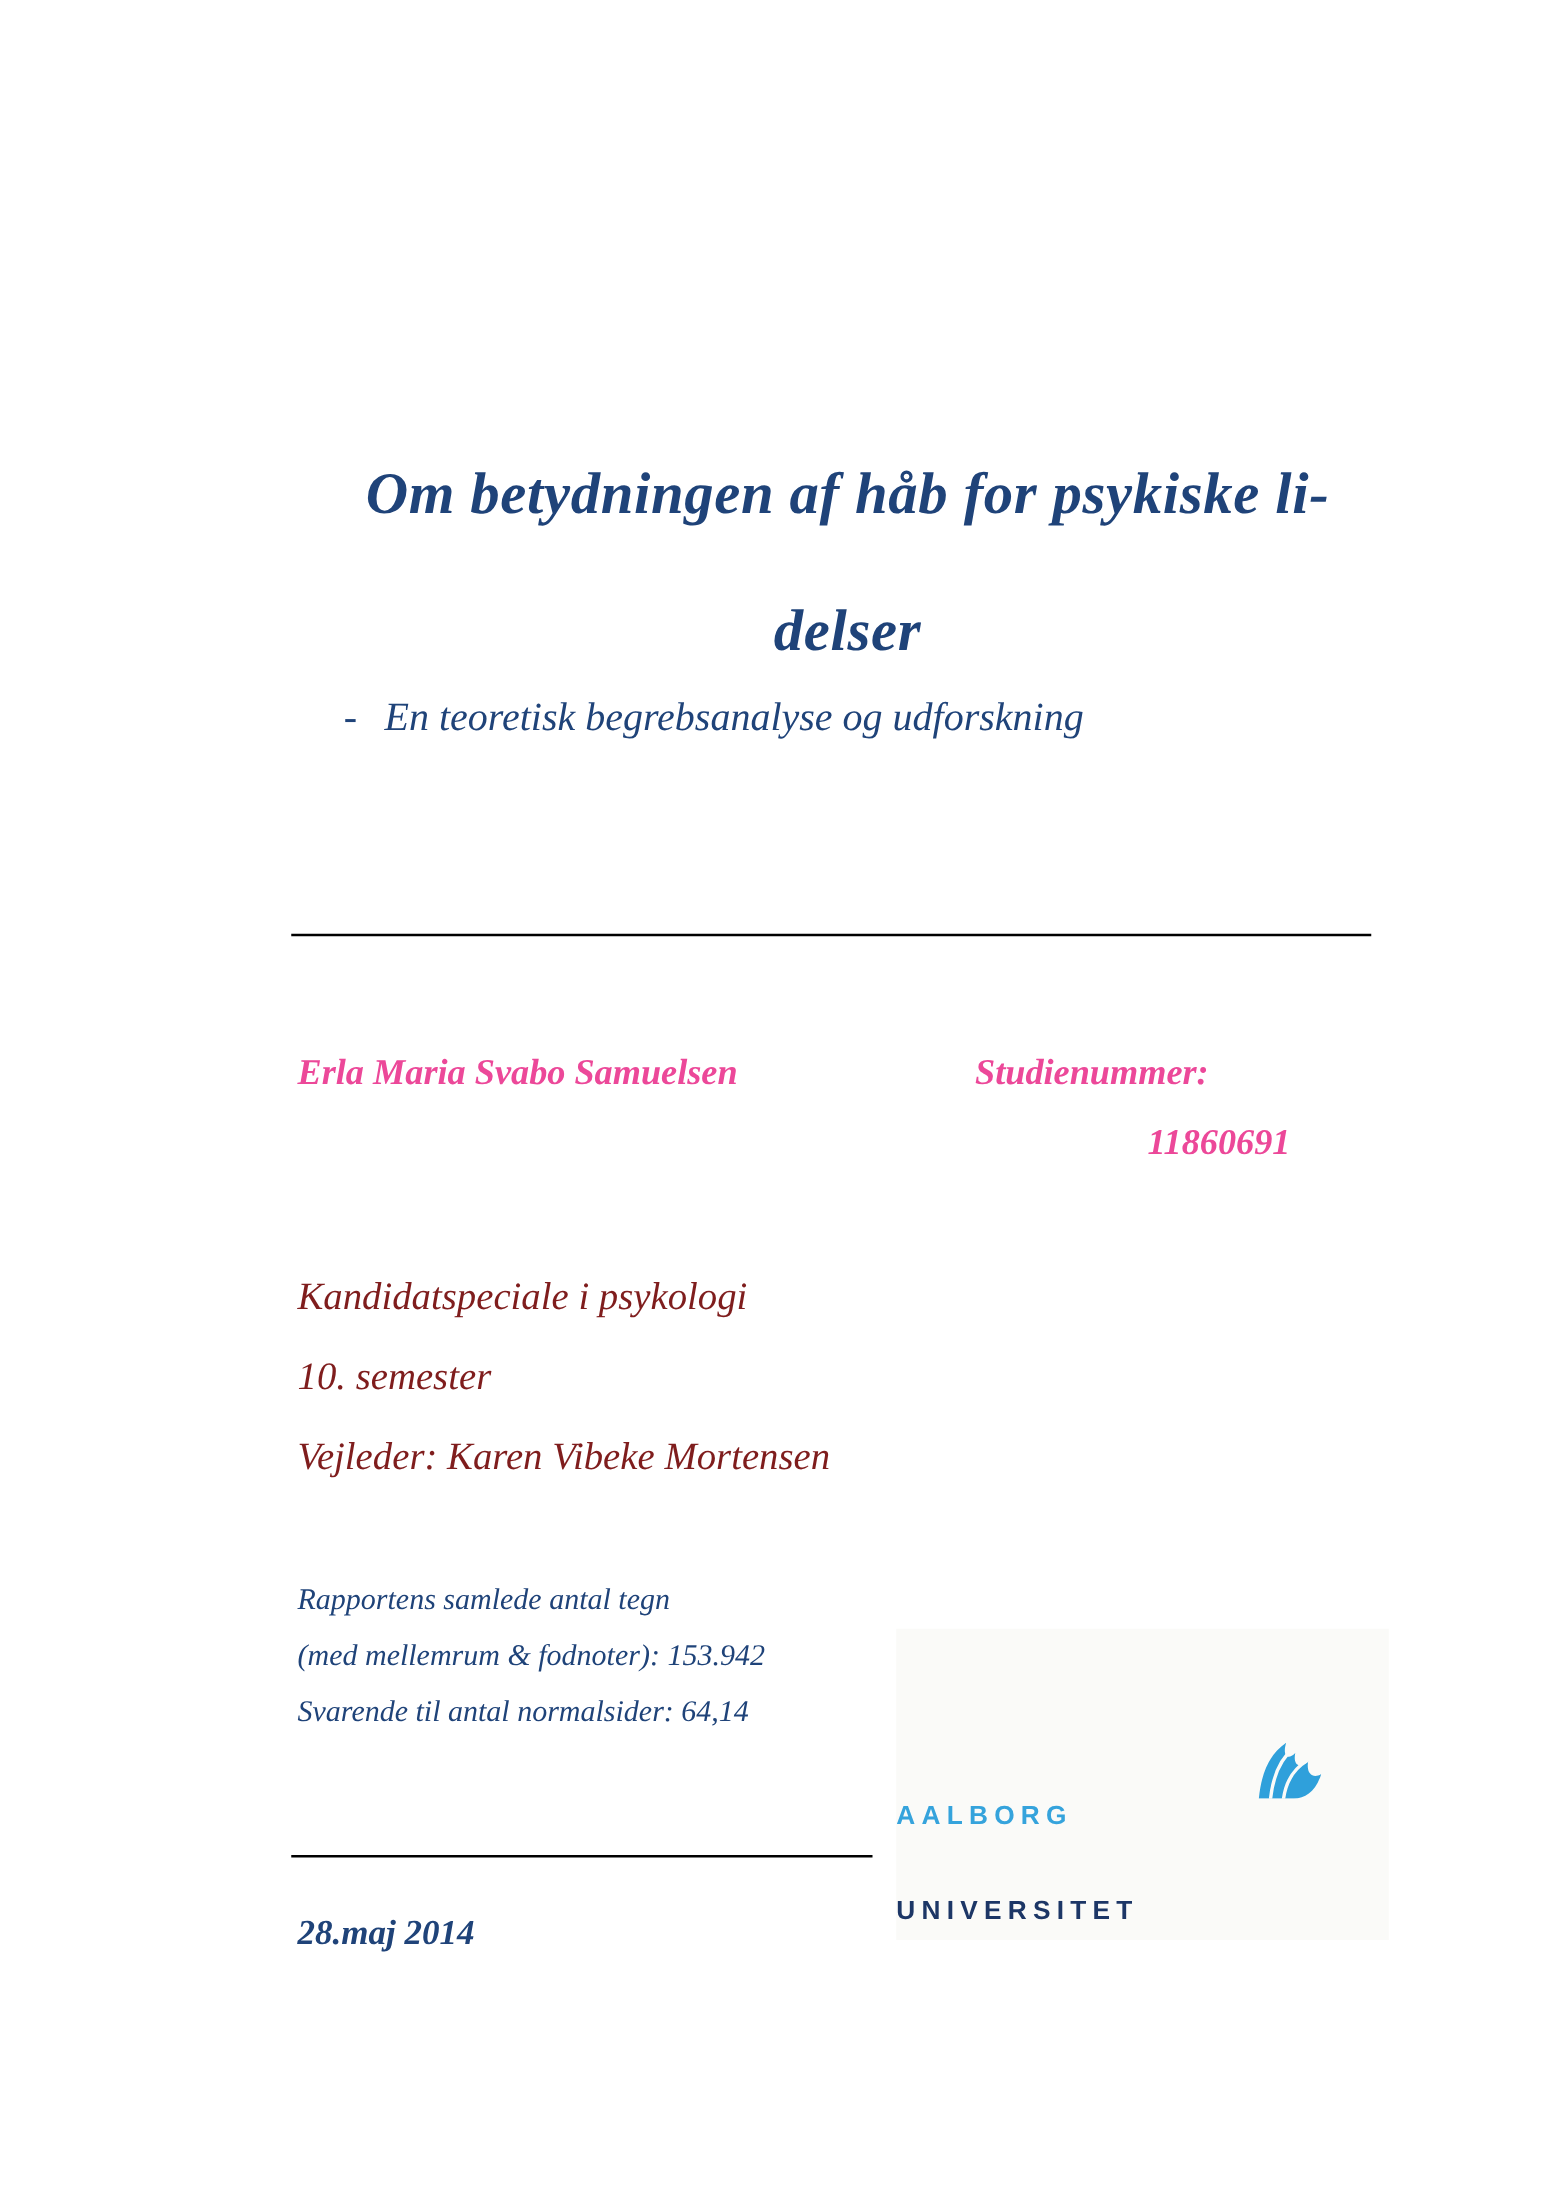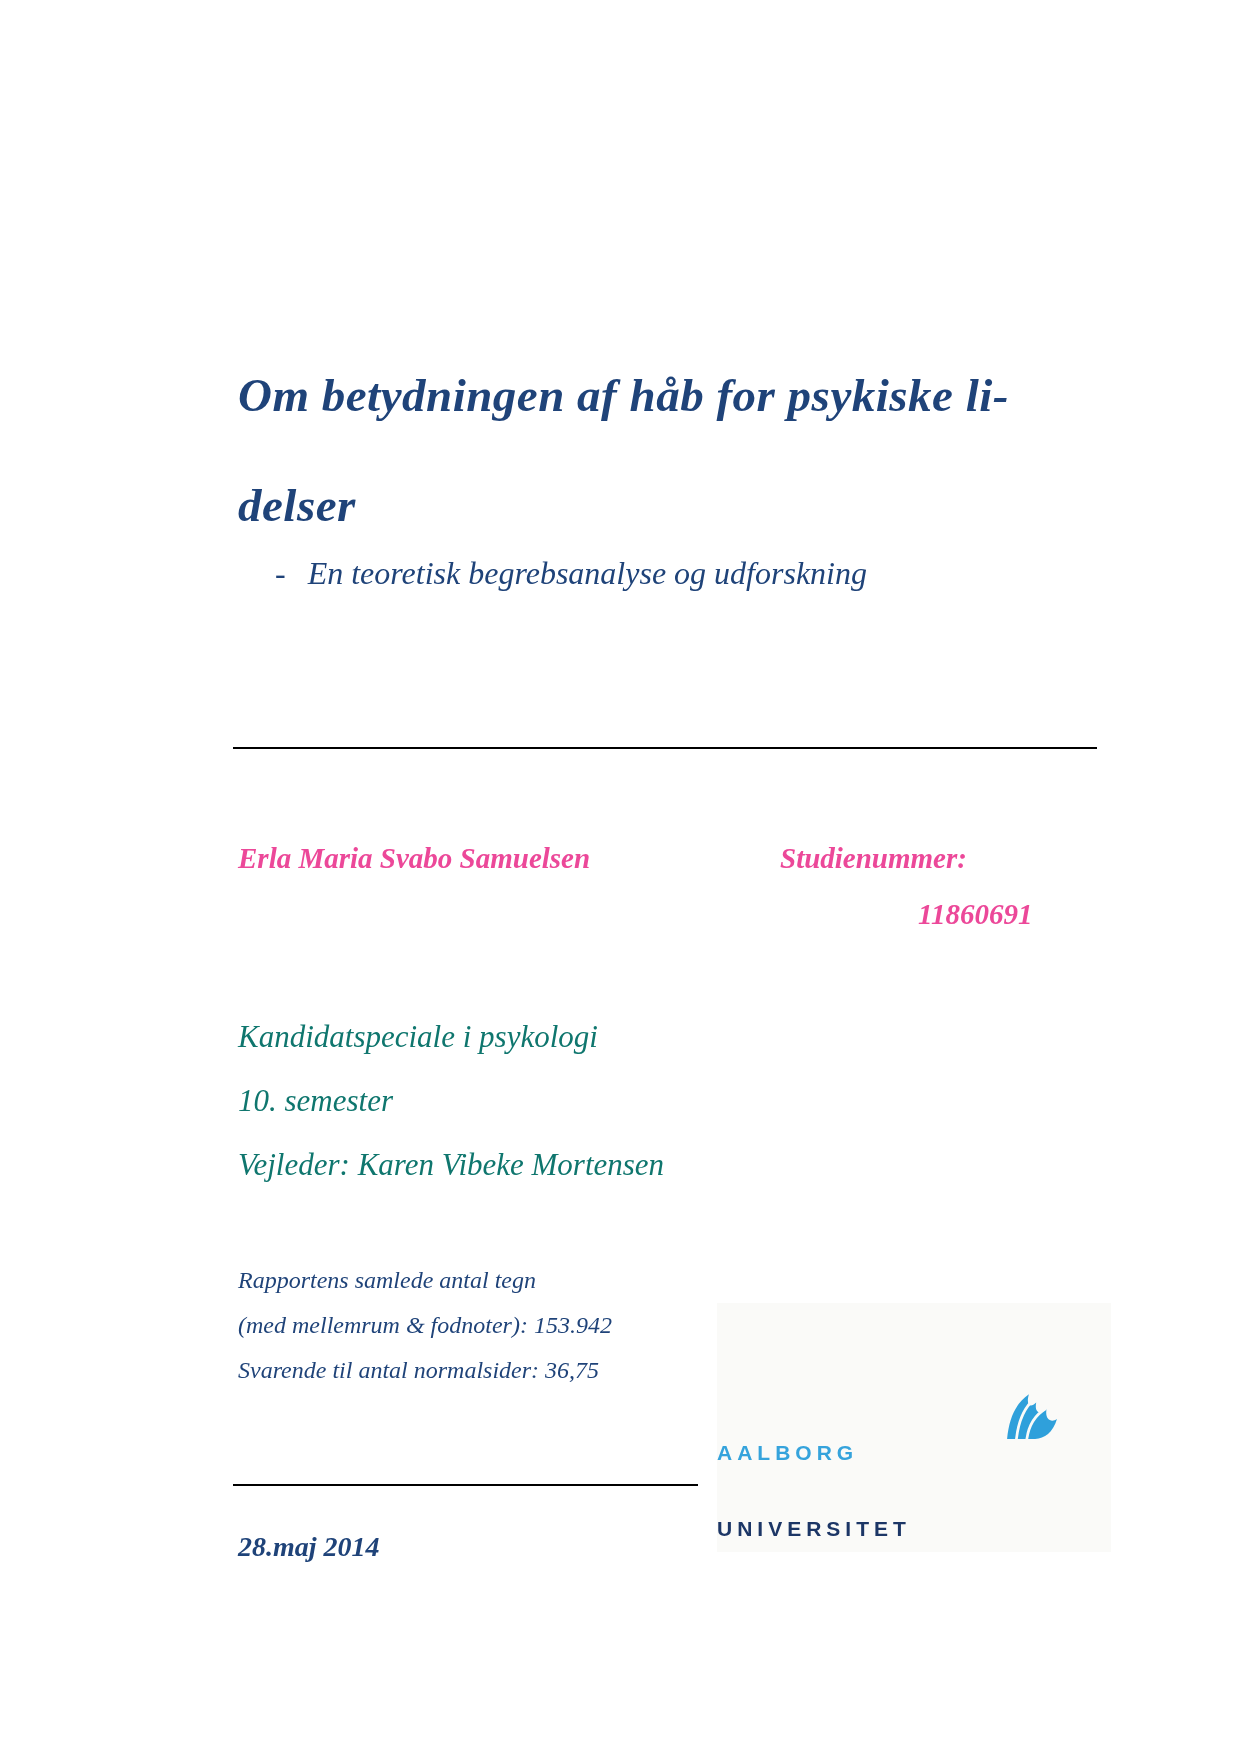--- a/index.html
+++ b/index.html
@@ -21,20 +21,21 @@
     position: absolute;
     left: 238px;
     top: 340px;
     width: 880px;
     font-size: 47px;
     font-weight: bold;
     font-style: italic;
     color: #1F4379;
     line-height: 110px;
     letter-spacing: 0.5px;
+    text-align: center;
   }
   .subtitle {
     position: absolute;
     left: 275px;
     top: 545px;
     height: 56px;
     display: flex;
     align-items: center;
     gap: 22px;
     font-size: 32px;
@@ -67,21 +68,21 @@
   .stud-label  { left: 780px; top: 836px; }
   .stud-num    { left: 918px; top: 892px; }
 
   
   .program {
     position: absolute;
     left: 238px;
     top: 1005px;
     font-size: 31px;
     font-style: italic;
-    color: #0f766e;
+    color: #7f1d1d;
     line-height: 64px;
     white-space: nowrap;
   }
 
   
   .stats {
     position: absolute;
     left: 238px;
     top: 1258px;
     font-size: 24px;
@@ -160,21 +161,21 @@
 
   <div class="program">
     <div>Kandidatspeciale i psykologi</div>
     <div>10. semester</div>
     <div>Vejleder: Karen Vibeke Mortensen</div>
   </div>
 
   <div class="stats">
     <div>Rapportens samlede antal tegn</div>
     <div>(med mellemrum &amp; fodnoter): 153.942</div>
-    <div>Svarende til antal normalsider: 36,75</div>
+    <div>Svarende til antal normalsider: 64,14</div>
   </div>
 
   <div class="logo-box">
     <svg class="wave-icon" viewBox="0 0 50 44" xmlns="http://www.w3.org/2000/svg" aria-hidden="true">
       <path d="M2,44 C4,24 10,10 23,1 C20,11 24,15 30,9 C28,19 34,21 40,15 C38,25 44,29 50,25 C46,38 38,44 29,44 Z" fill="#2FA0DB"></path>
       <path d="M11,44 C13,26 19,13 29,5" stroke="#fafaf8" fill="none" stroke-width="2.6" stroke-linecap="round"></path>
       <path d="M21,44 C23,30 29,21 39,15" stroke="#fafaf8" fill="none" stroke-width="2.6" stroke-linecap="round"></path>
     </svg>
     <div class="logo-text">
       <span class="logo-word1">AALBORG</span>

